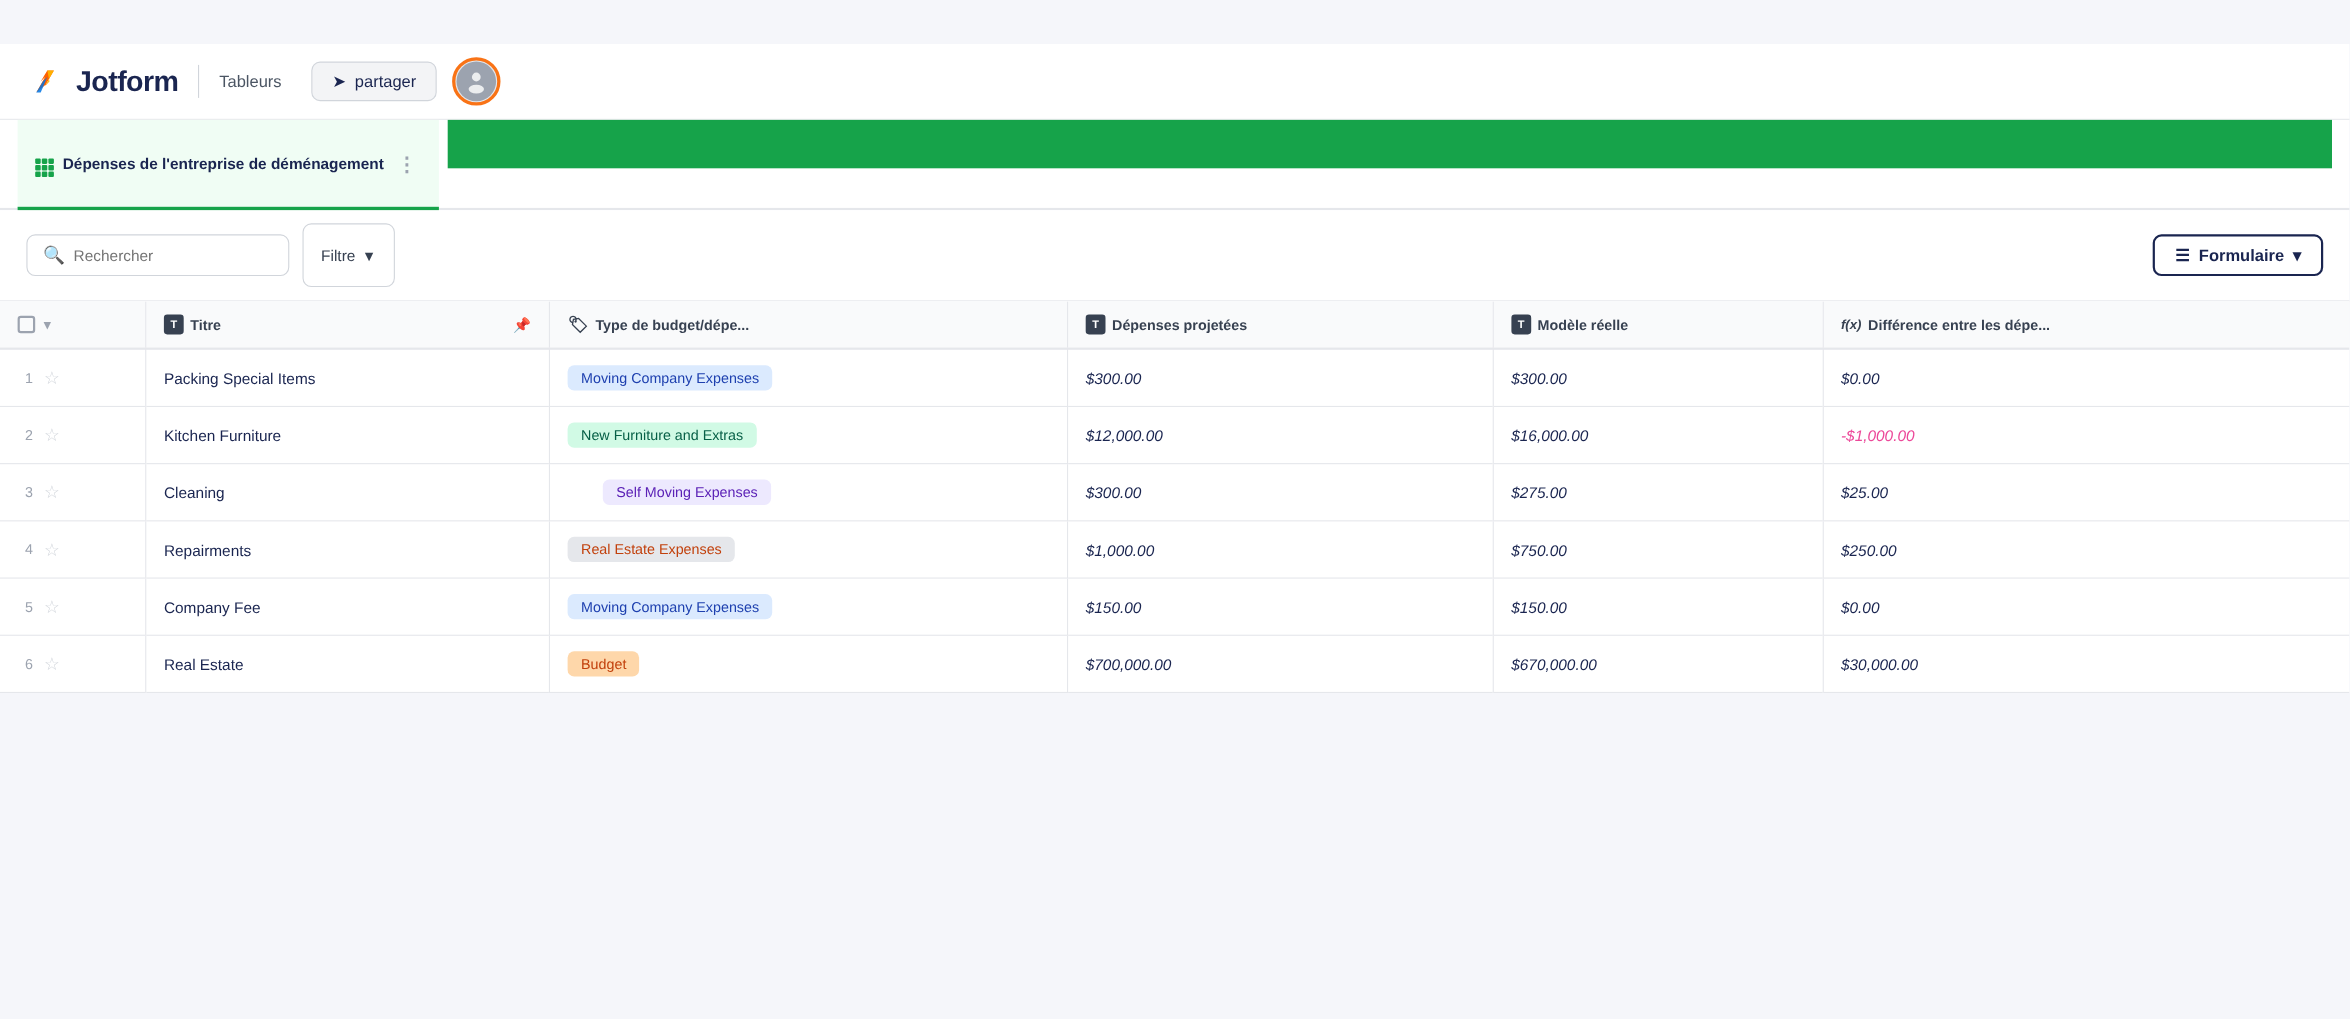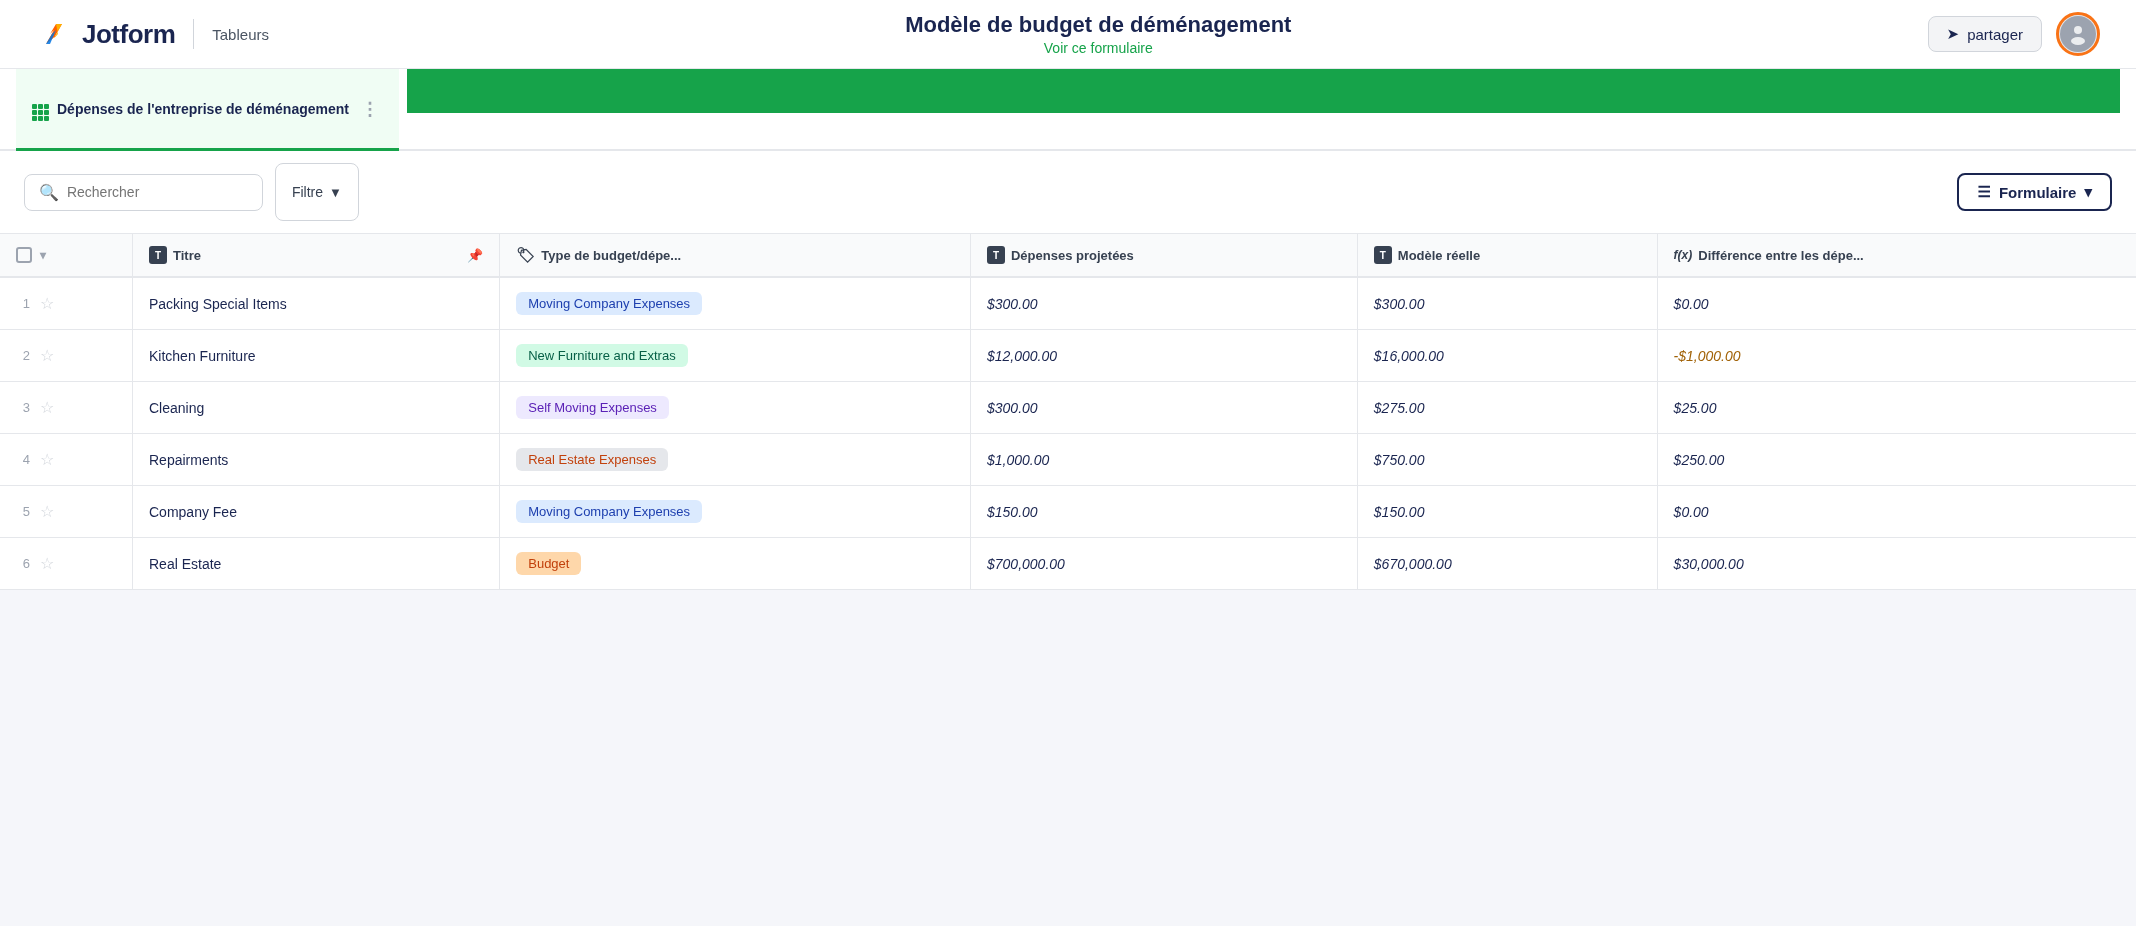--- a/index.html
+++ b/index.html
@@ -2,24 +2,25 @@
 <html><head>
   <meta charset="utf-8">
   <style>
     * { box-sizing: border-box; margin: 0; padding: 0; }
     body { font-family: -apple-system, BlinkMacSystemFont, 'Segoe UI', sans-serif; background: #f5f6fa; min-width: 900px; }
 
     
     .header {
       display: flex;
       align-items: center;
-      padding: 12px 36px;
+      padding: 12px 23px;
       background: #fff;
       border-bottom: 1px solid #e5e7eb;
       gap: 27px;
+      margin-top: 40px;
     }
     .logo-area {
       display: flex;
       align-items: center;
       gap: 10px;
     }
     .logo-icon {
       width: 36px;
       height: 36px;
     }
@@ -306,49 +307,45 @@
     .badge {
       display: inline-block;
       padding: 4px 12px;
       border-radius: 6px;
       font-size: 13px;
       font-weight: 500;
       white-space: nowrap;
     }
     .badge-blue { background: #dbeafe; color: #1e40af; }
     .badge-teal { background: #d1fae5; color: #065f46; }
-    .badge-purple { background: #ede9fe; color: #5b21b6; }
+    .badge-purple { background: #ede9fe; color: #5b21b6; margin-left: 32px; }
     .badge-orange { background: #fed7aa; color: #c2410c; }
     .badge-gray { background: #e5e7eb; color: #c2410c; }
 
     .money { font-variant-numeric: tabular-nums; font-style: italic; }
-    .negative { color: #a16207; text-align: center; }
+    .negative { color: #ec4899; text-align: center; }
   </style>
 </head>
 <body>
 
 <div class="header">
   <div class="logo-area">
 
     <svg class="logo-icon" viewBox="0 0 36 36" fill="none" xmlns="http://www.w3.org/2000/svg">
       <rect width="36" height="36" rx="8" fill="white"></rect>
 
       <polygon points="10,28 18,14 14,18 20,8 26,8 18,22 22,18" fill="#FF6100"></polygon>
       <polygon points="10,28 14,28 20,14 16,18" fill="#0074E4" opacity="0.85"></polygon>
       <polygon points="20,8 26,8 18,22 22,18" fill="#FFB800" opacity="0.9"></polygon>
     </svg>
     <span class="logo-text">Jotform</span>
     <div class="divider-vertical"></div>
     <span class="tableurs-label">Tableurs</span>
   </div>
 
-  <div class="header-center">
-    <div class="header-title">Modèle de budget de déménagement</div>
-    <div class="header-subtitle" style="cursor:pointer">Voir ce formulaire</div>
-  </div>
 
   <div class="header-actions">
     <button class="share-btn">
       <span>➤</span>
       <span>partager</span>
     </button>
     <div class="avatar-ring">
       <div class="avatar-inner">
         <svg width="24" height="24" viewBox="0 0 24 24" fill="none">
           <circle cx="12" cy="8" r="4" fill="#fff" opacity="0.8"></circle>

